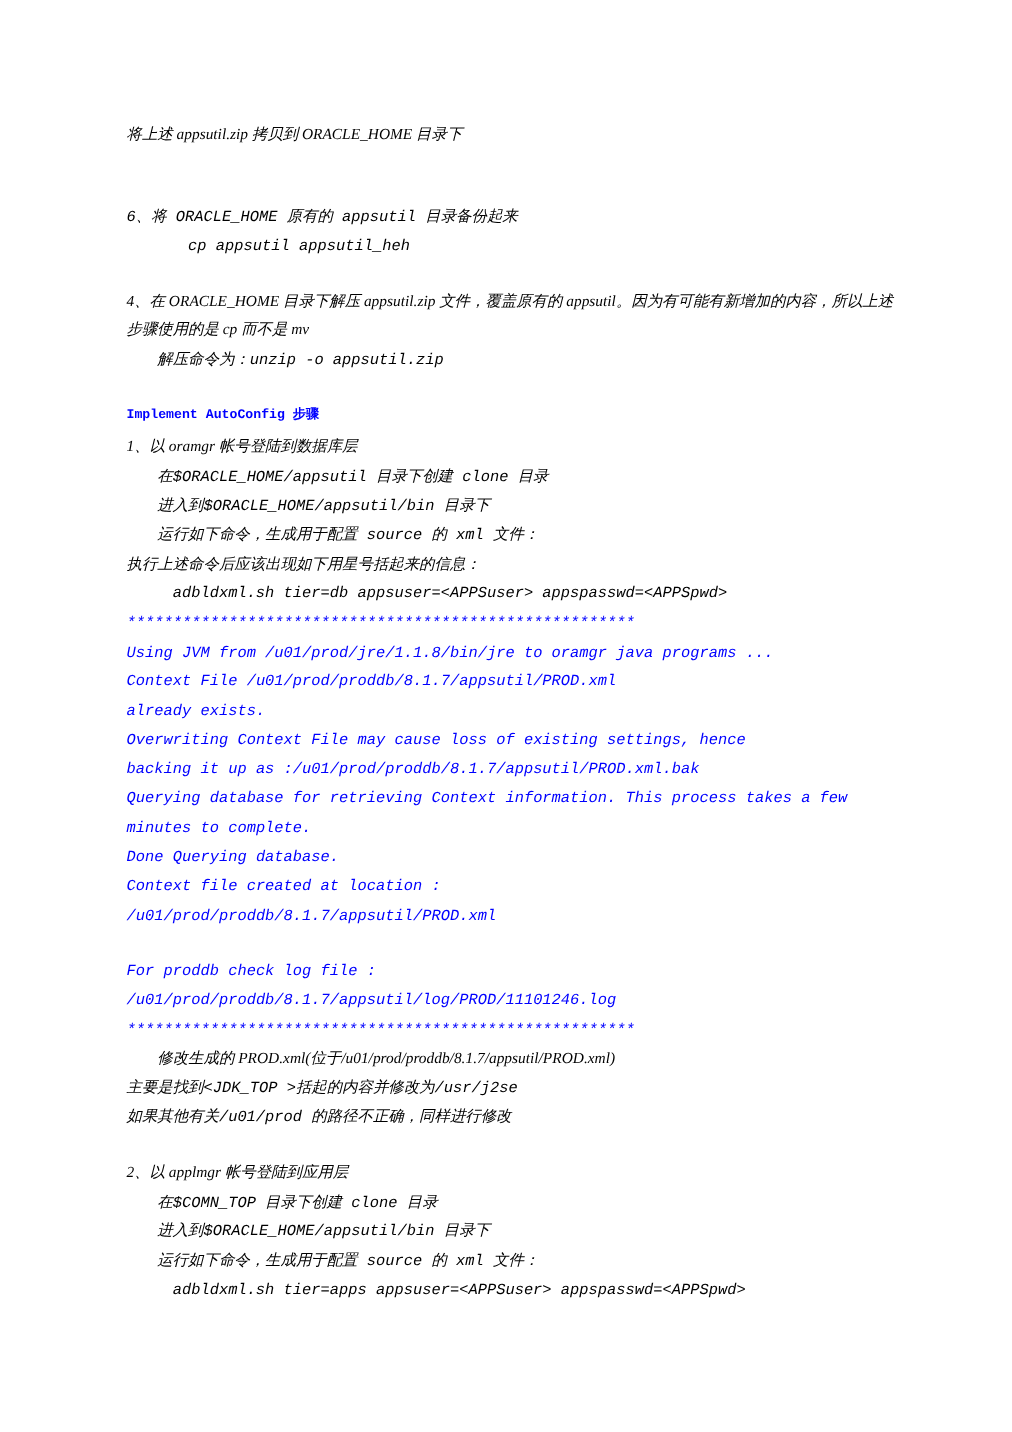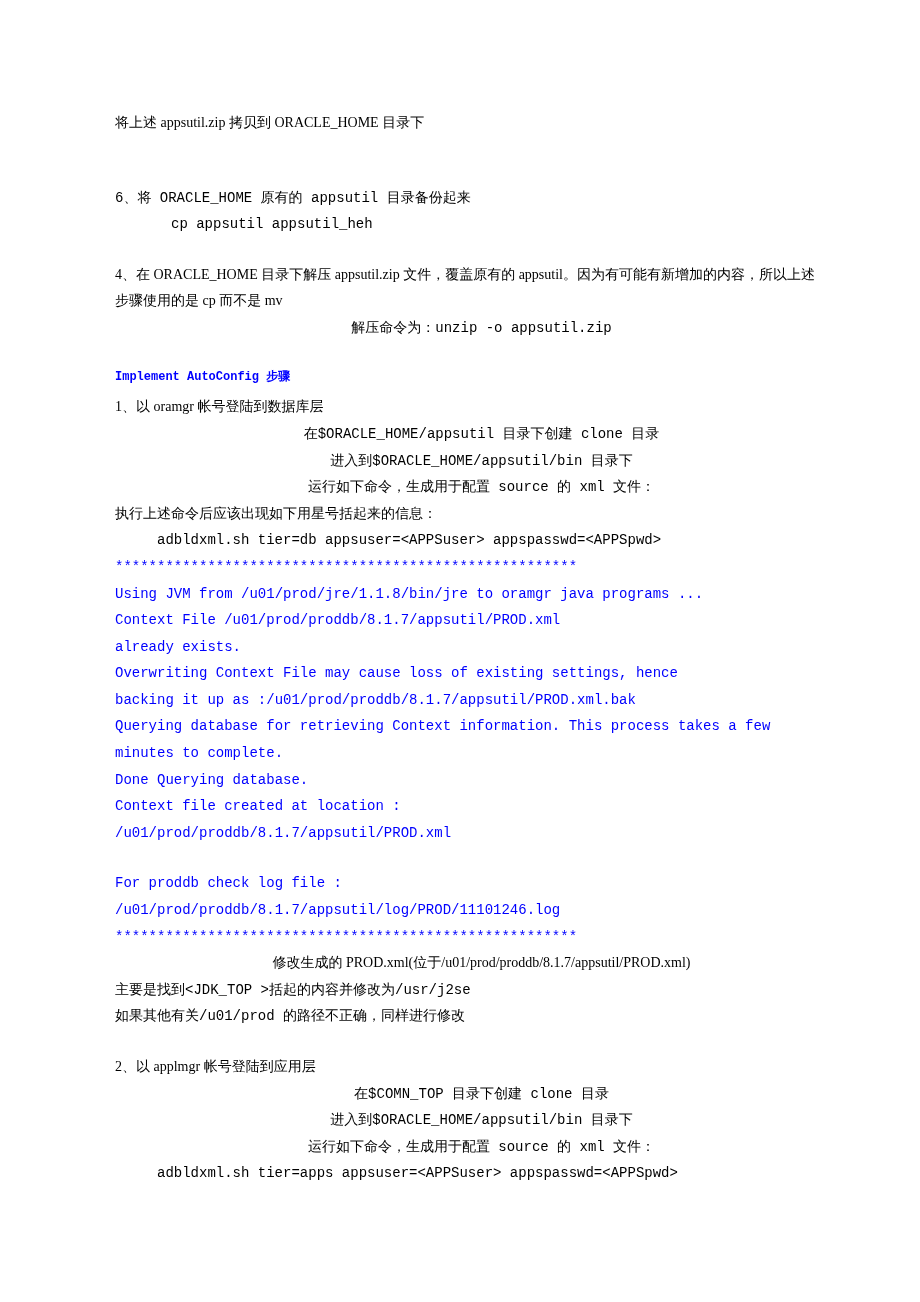--- a/index.html
+++ b/index.html
@@ -12,27 +12,27 @@
     line-height: 1.9;
   }
   .page {
     width: 920px;
     min-height: 1302px;
     padding: 110px 100px 100px 115px;
     box-sizing: border-box;
   }
   .para {
     margin: 0;
+    font-style: italic;
   }
   .indent {
     text-indent: 4em;
   }
   .indent2 {
     text-indent: 2em;
-    text-align: center;
   }
   .indent3 {
     text-indent: 3em;
   }
   .section-heading {
     color: #0000ff;
     font-family: "Courier New", monospace;
     font-weight: bold;
     font-size: 12px;
     margin-top: 24px;

